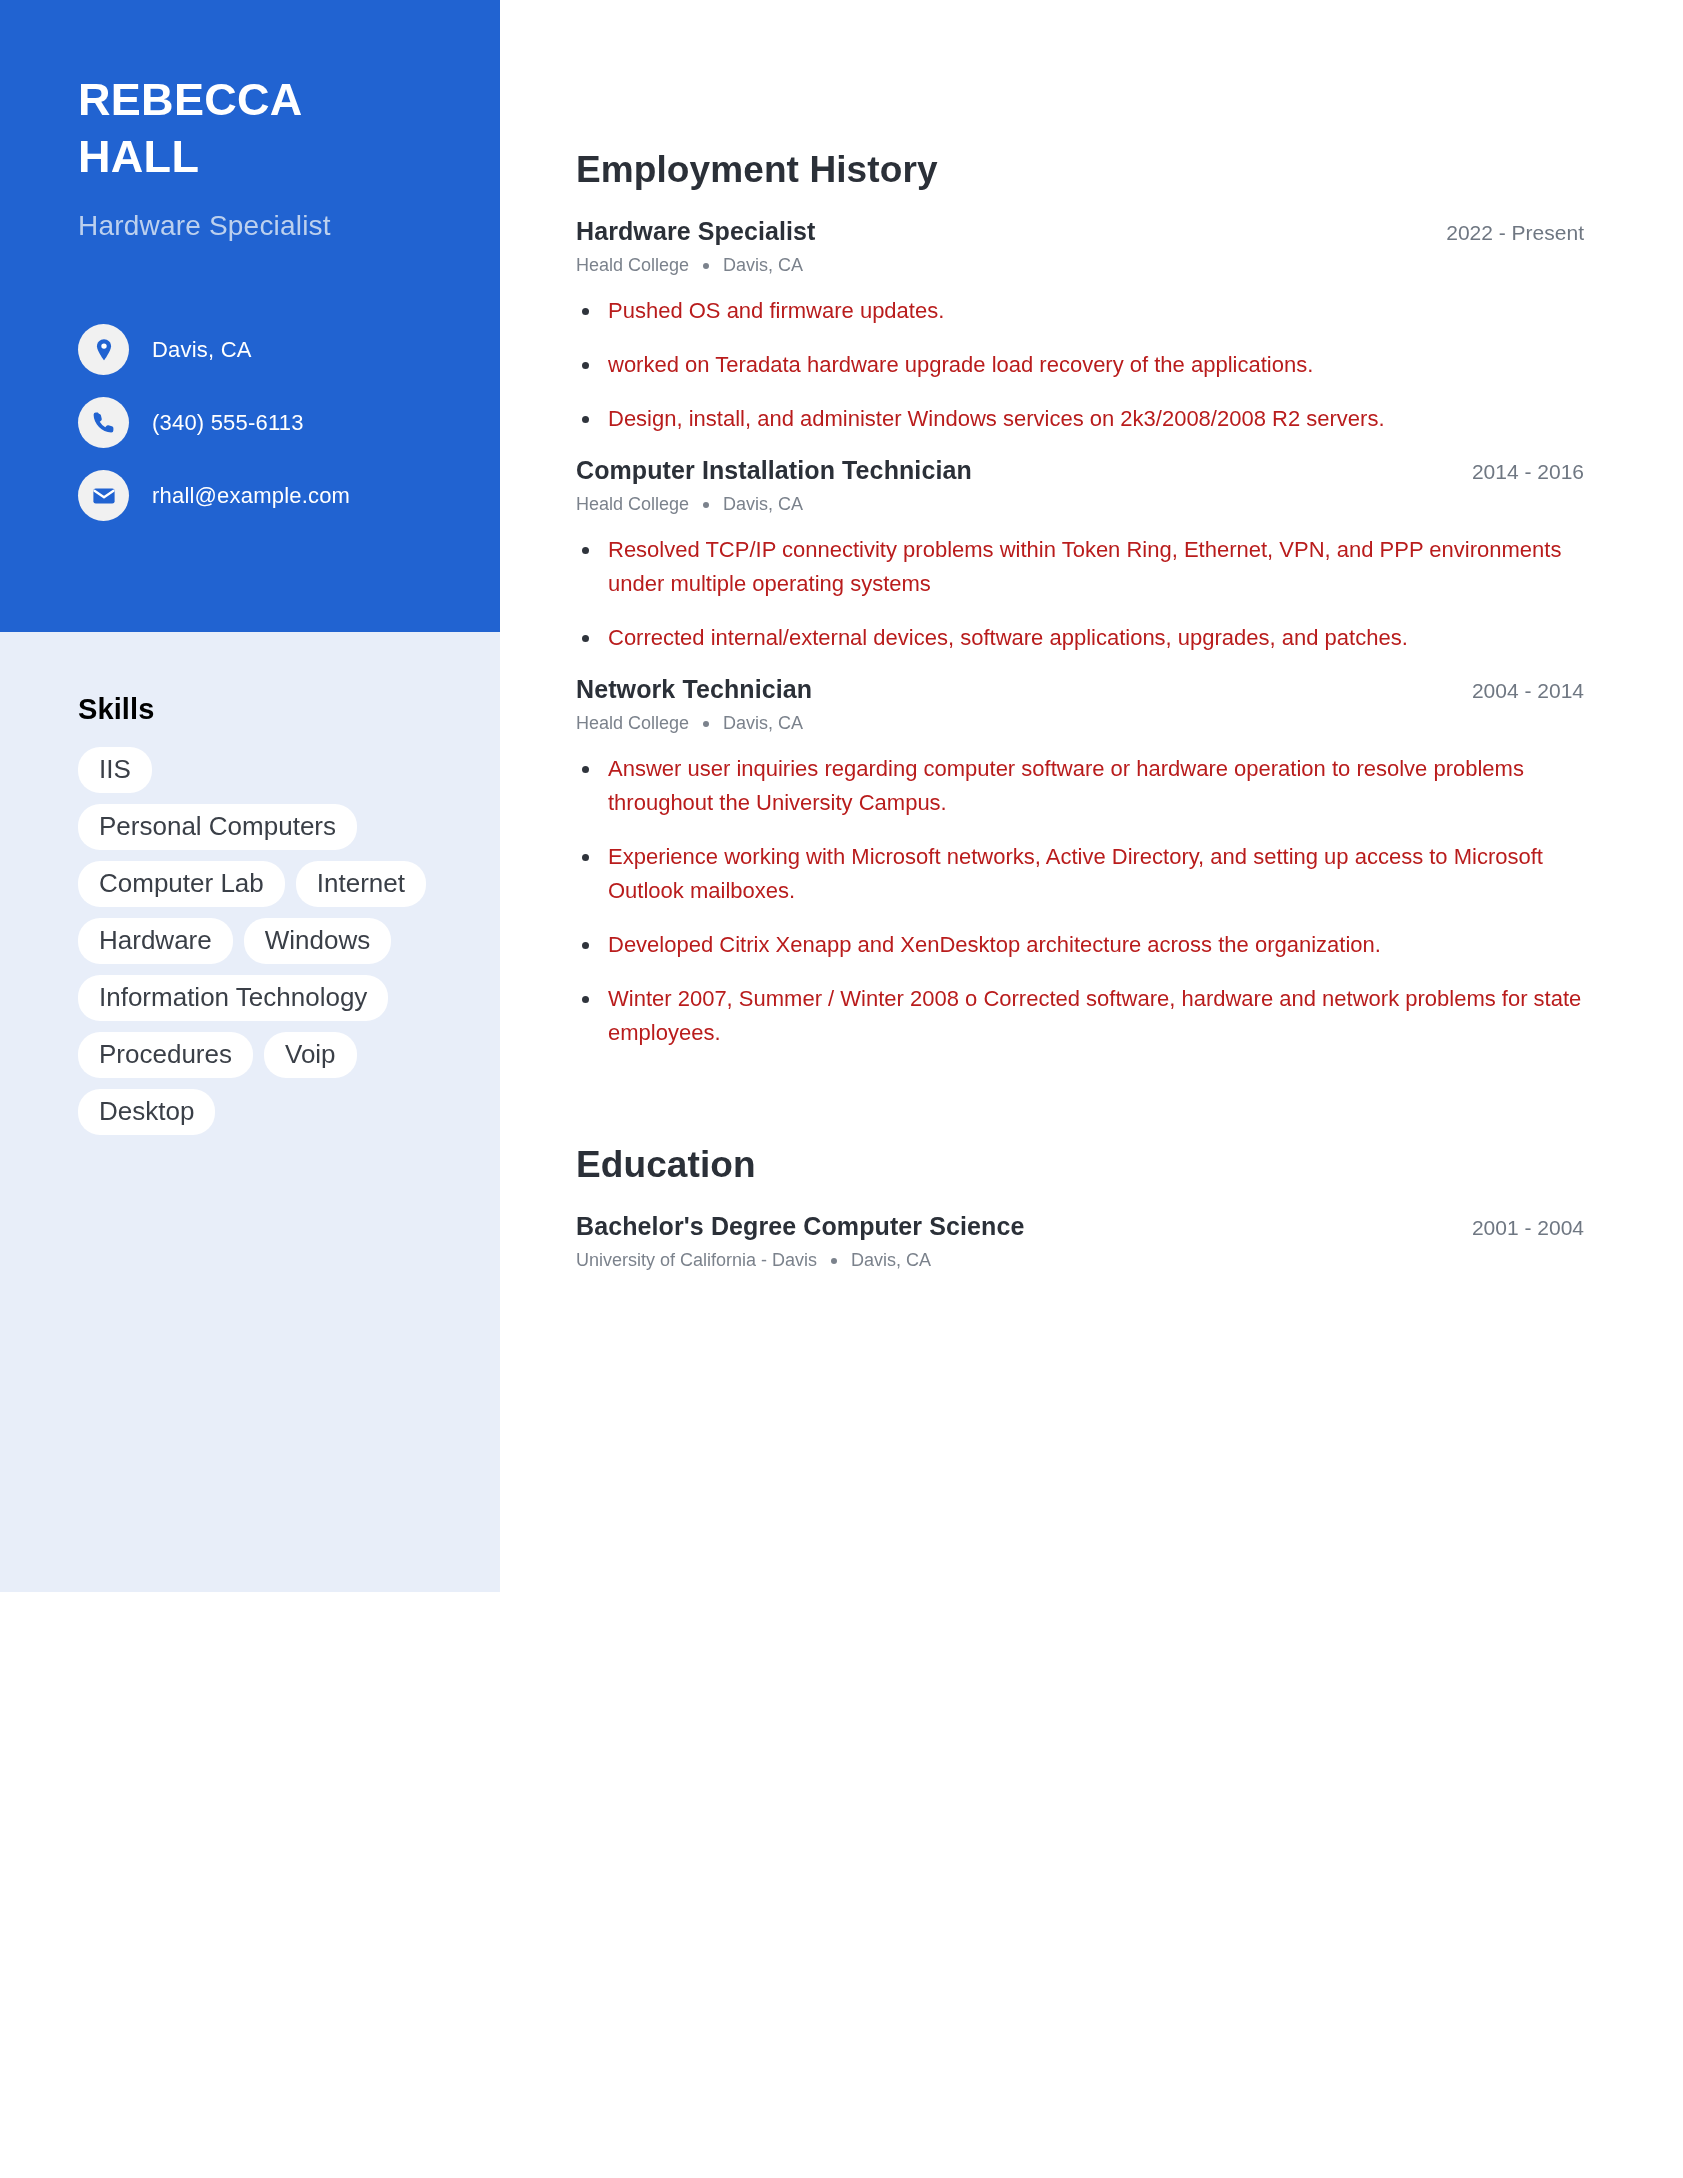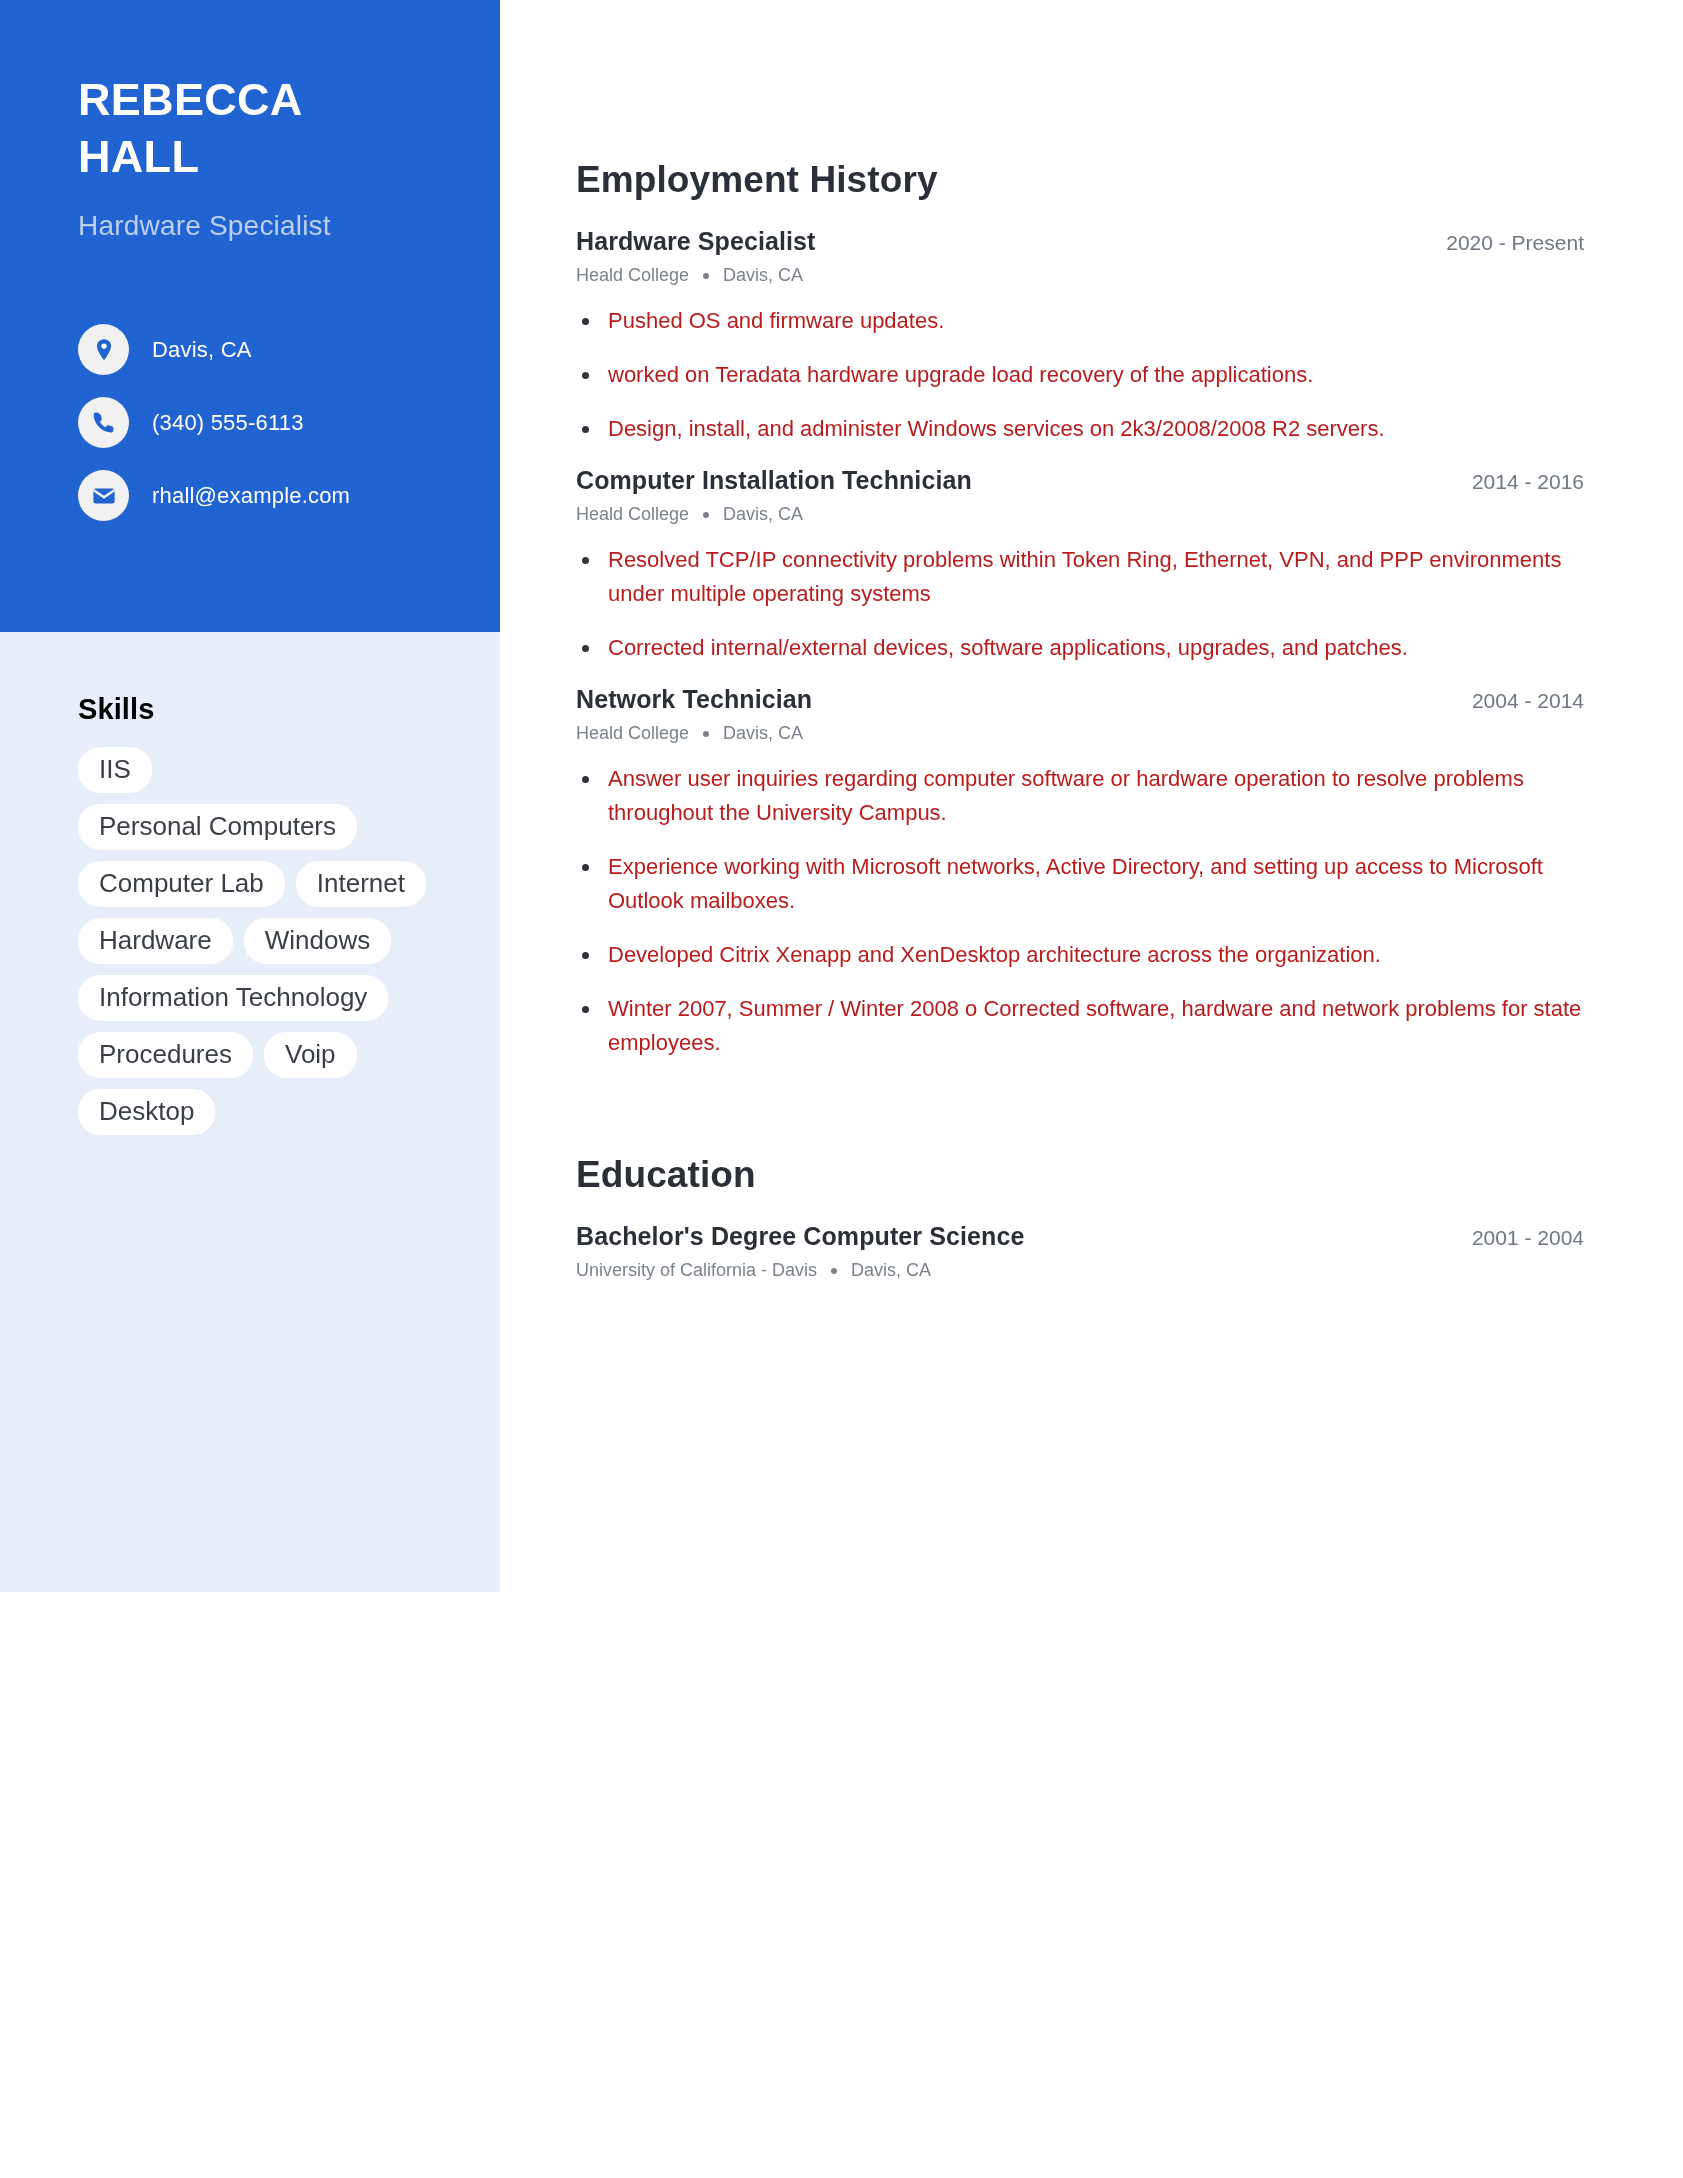--- a/index.html
+++ b/index.html
@@ -133,21 +133,21 @@
   .main-inner {
     position: absolute;
     left: 76px;
     top: 149px;
     width: 1008px;
   }
   .section-heading {
     font-size: 37px;
     font-weight: bold;
     color: #2b3038;
-    margin: 10px 0 26px 0;
+    margin: 0 0 26px 0;
     letter-spacing: 0.1px;
   }
   .section-heading.education {
     margin-top: 94px;
   }
   .entry {
     margin-bottom: 6px;
   }
   .entry-head {
     display: flex;
@@ -273,21 +273,21 @@
   </aside>
 
   <main class="main">
     <div class="main-inner">
 
       <h1 class="section-heading">Employment History</h1>
 
       <section class="entry with-gap">
         <div class="entry-head">
           <span class="entry-title">Hardware Specialist</span>
-          <span class="entry-date">2020 - Present</span>
+          <span class="entry-date">2022 - Present</span>
         </div>
         <div class="entry-sub">
           <span>Heald College</span>
           <span class="dot"></span>
           <span>Davis, CA</span>
         </div>
         <ul class="bullets">
           <li>Pushed OS and firmware updates.</li>
           <li>worked on Teradata hardware upgrade load recovery of the applications.</li>
           <li>Design, install, and administer Windows services on 2k3/2008/2008 R2 servers.</li>

